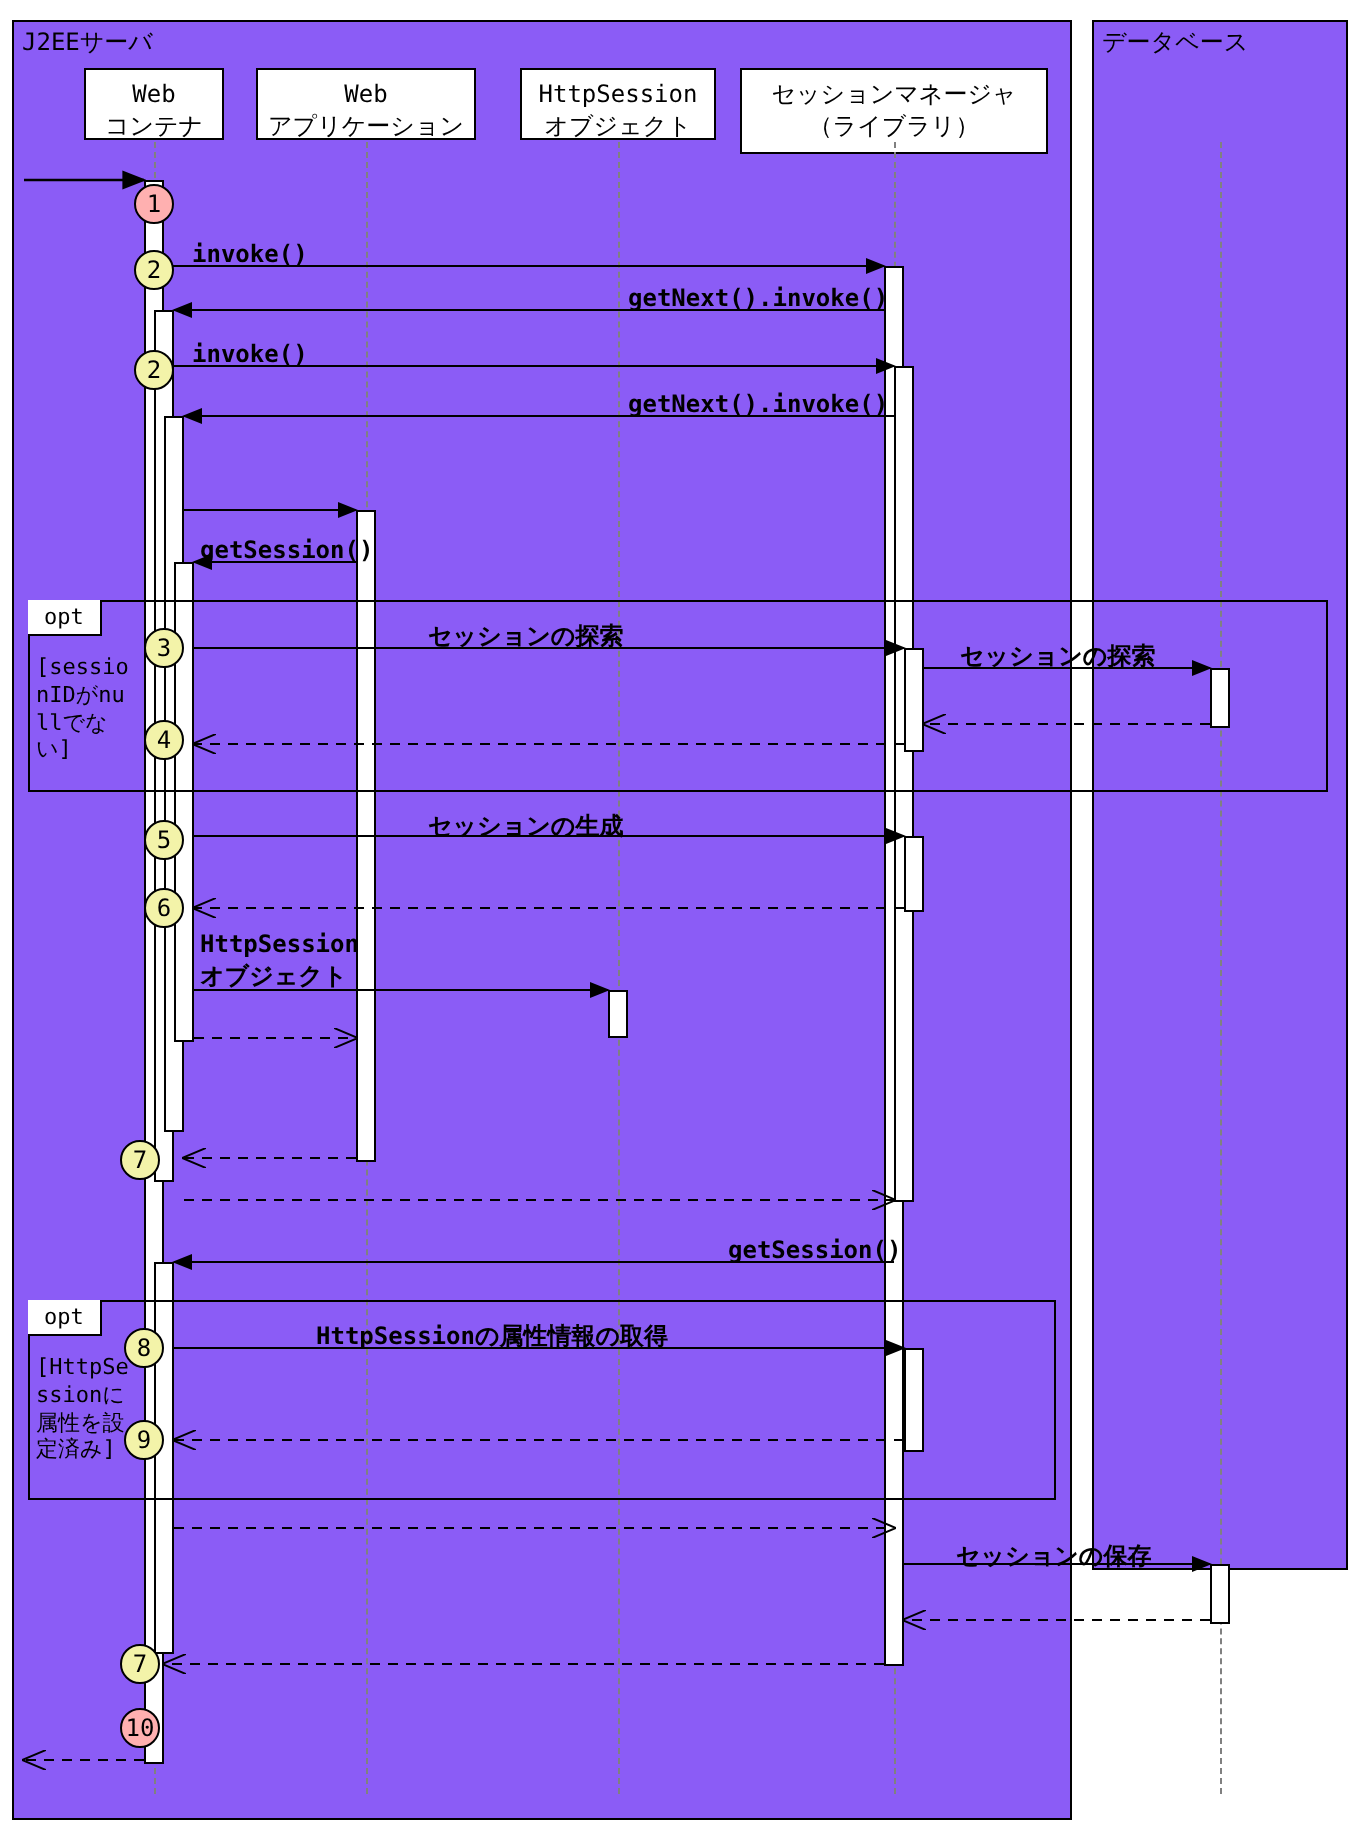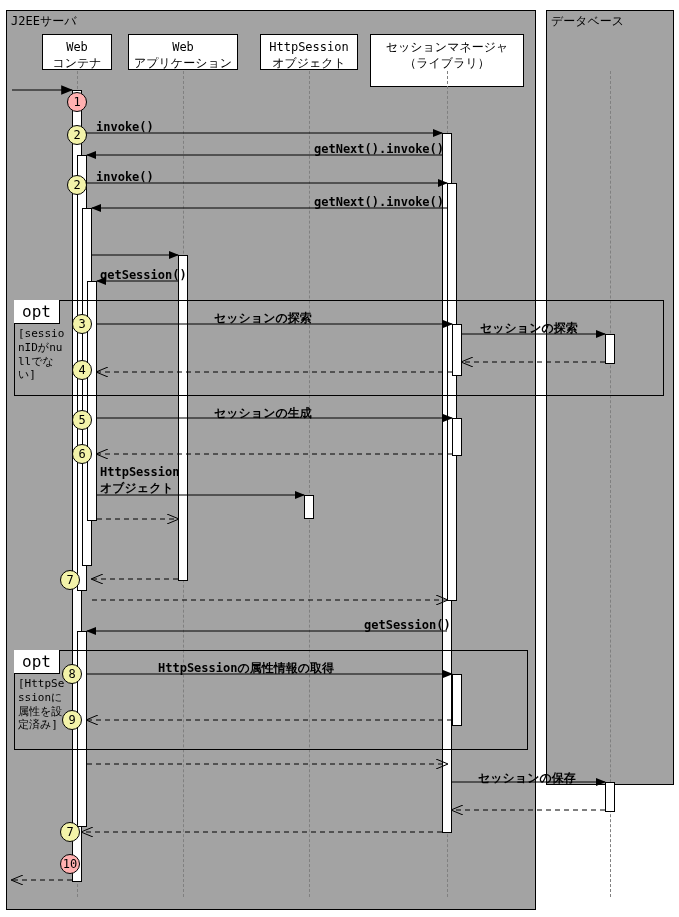--- a/index.html
+++ b/index.html
@@ -12,21 +12,21 @@
   }
   .canvas {
     position: relative;
     width: 679px;
     height: 917px;
     background: #fff;
   }
   .box {
     position: absolute;
     border: 1px solid #000;
-    background: #a3a3a3;
+    background: #8b5cf6;
     box-sizing: border-box;
     padding: 3px 4px;
     font-size: 12px;
     line-height: 1.3;
   }
   .lifebox {
     position: absolute;
     border: 1px solid #000;
     background: #fff;
     box-sizing: border-box;
@@ -73,21 +73,21 @@
     border: 1px solid #000;
     box-sizing: border-box;
     pointer-events: none;
   }
   .opt .tab {
     position: absolute;
     top: -1px; left: -1px;
     border: 1px solid #000;
     border-top: none; border-left: none;
     padding: 2px 8px;
-    font-size: 16px;
+    font-size: 11px;
     background: #fff;
   }
   .opt .guard {
     position: absolute;
     left: 3px;
     font-size: 11px;
     width: 50px;
     line-height: 1.25;
     word-break: break-all;
     pointer-events: auto;
@@ -108,21 +108,21 @@
   <div class="box" style="left:6px; top:10px; width:530px; height:900px;">
     <span>J2EEサーバ</span>
   </div>
   <div class="box" style="left:546px; top:10px; width:128px; height:775px;">
     <span>データベース</span>
   </div>
 
   <div class="lifebox" style="left:42px; top:34px; width:70px; height:36px;">Web<br>コンテナ</div>
   <div class="lifebox" style="left:128px; top:34px; width:110px; height:36px;">Web<br>アプリケーション</div>
   <div class="lifebox" style="left:260px; top:34px; width:98px; height:36px;">HttpSession<br>オブジェクト</div>
-  <div class="lifebox" style="left:370px; top:34px; width:154px; height:53px;">セッションマネージャ<br>（ライブラリ）</div>
+  <div class="lifebox" style="left:370px; top:34px; width:154px; height:43px;">セッションマネージャ<br>（ライブラリ）</div>
 
   <div class="lifeline" style="left:77px; top:71px; height:826px;"></div>
   <div class="lifeline" style="left:183px; top:71px; height:826px;"></div>
   <div class="lifeline" style="left:309px; top:71px; height:826px;"></div>
   <div class="lifeline" style="left:447px; top:71px; height:826px;"></div>
   <div class="lifeline" style="left:610px; top:71px; height:826px;"></div>
 
   <div class="act" style="left:72px; top:90px; height:792px;"></div>
   <div class="act" style="left:77px; top:155px; height:436px;"></div>
   <div class="act" style="left:82px; top:208px; height:358px;"></div>

